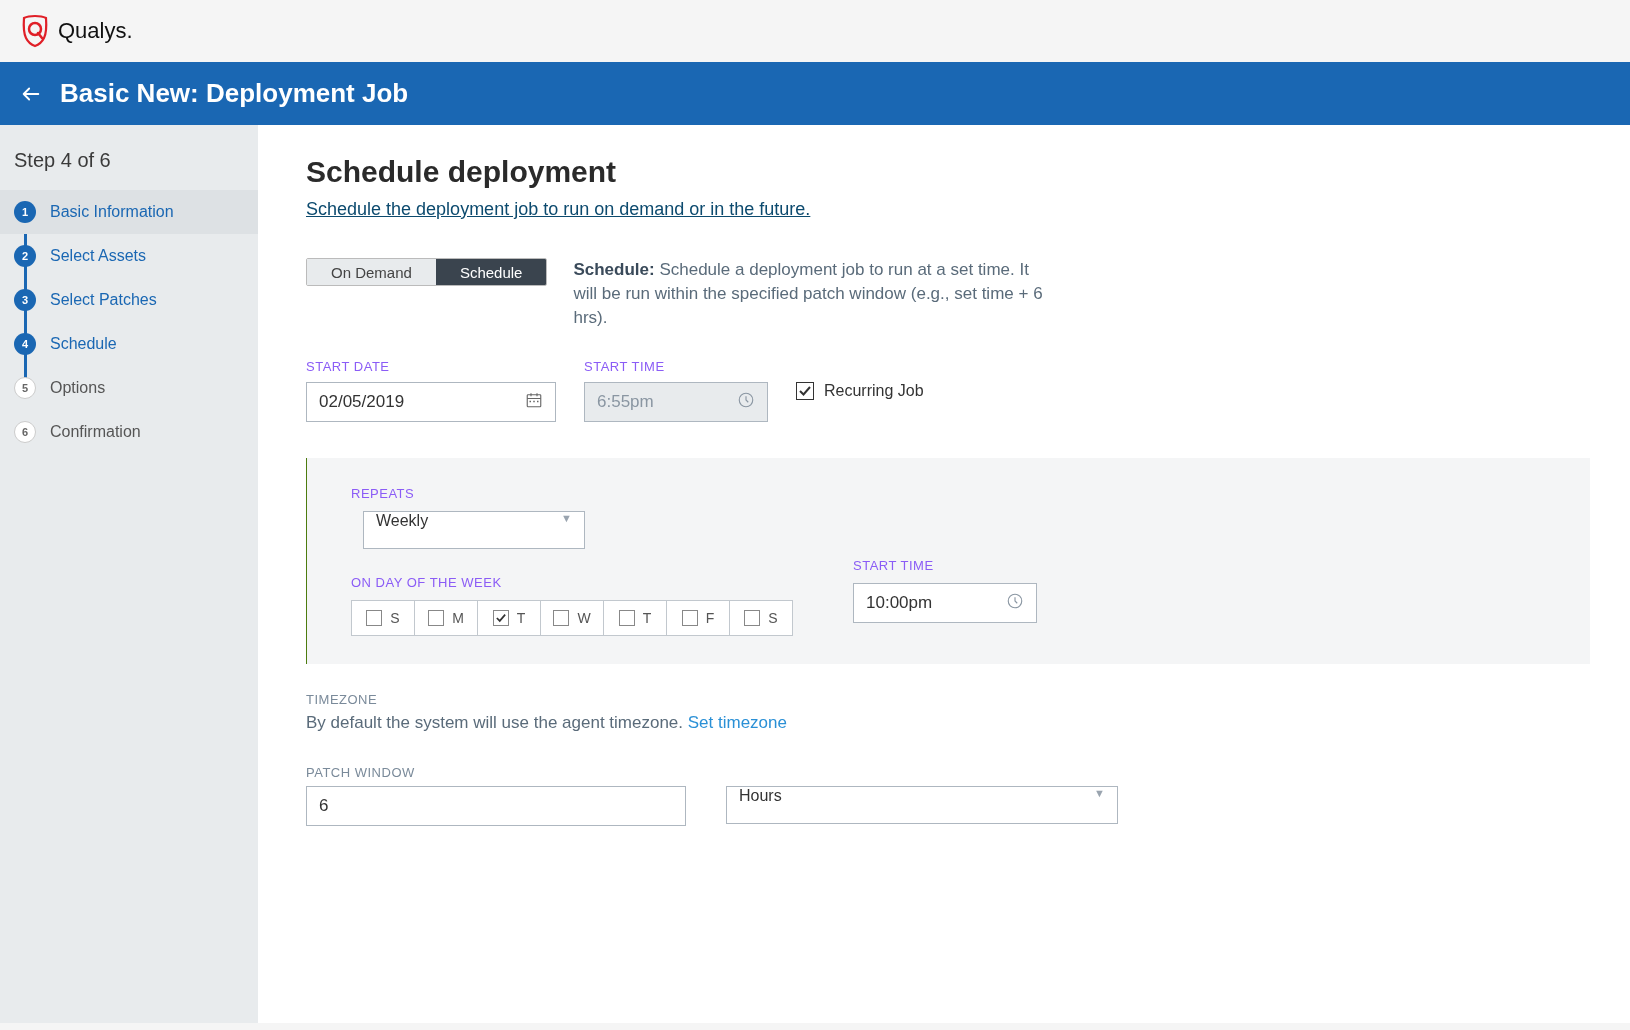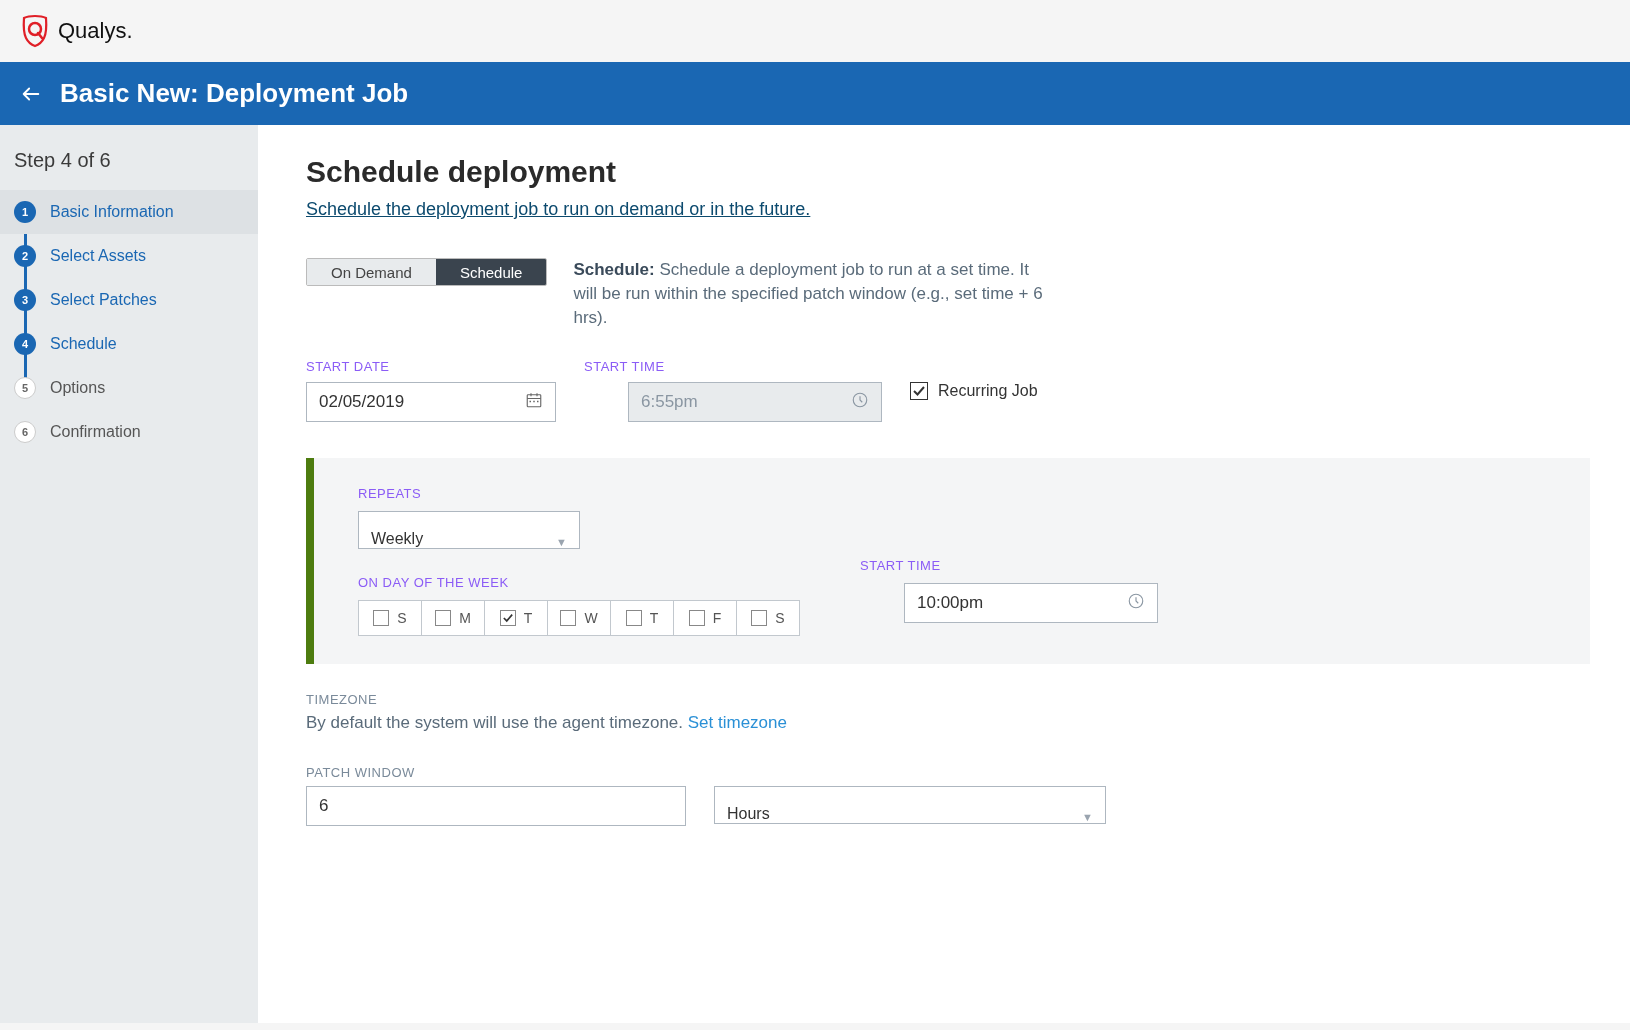--- a/index.html
+++ b/index.html
@@ -40,33 +40,33 @@
 .schedule-desc { flex: 1; font-size: 17px; color: #5a6b7a; line-height: 1.4; max-width: 470px; }
 .schedule-desc b { color: #3a4a5a; font-weight: 600; }
 
 .form-row { display: flex; gap: 28px; align-items: flex-end; margin-bottom: 36px; }
 .field { display: flex; flex-direction: column; gap: 8px; }
 .field-label { font-size: 13px; color: #8b5cf6; letter-spacing: 0.5px; }
 .input-box { height: 40px; border: 1px solid #aeb7c0; display: flex; align-items: center; padding: 0 12px; font-size: 17px; color: #333; background: #fff; position: relative; }
 .input-box.disabled { background: #e8ebed; color: #8a96a2; }
 .input-box .input-icon { margin-left: auto; color: #7a8a9a; }
 .input-w-date { width: 250px; }
-.input-w-time { width: 254px; margin-left: 44px; }
+.input-w-time { width: 184px; }
 .input-w-sel { width: 222px; }
 .input-w-pw { width: 380px; }
 
 .chk-wrap { display: flex; align-items: flex-start; gap: 10px; height: 40px; }
 .chk { width: 18px; height: 18px; border: 1.5px solid #333; display: flex; align-items: center; justify-content: center; cursor: pointer; background: #fff; }
 .chk svg { width: 12px; height: 12px; }
 .chk-label { font-size: 16px; color: #333; }
 
-.panel { border-left: 8px solid #4d7c0f; background: #f4f5f6; padding: 28px 40px 28px 44px; margin-bottom: 28px; display: flex; gap: 60px; }
+.panel { border-left: 1px solid #4d7c0f; background: #f4f5f6; padding: 28px 40px 28px 44px; margin-bottom: 28px; display: flex; gap: 60px; }
 .panel-left { flex: 0 0 auto; }
 
-.sel { height: 38px; border: 1px solid #aeb7c0; background: #fff; display: flex; align-items: flex-end; padding: 0 12px; font-size: 16px; color: #333; position: relative; cursor: pointer; }
+.sel { height: 38px; border: 1px solid #aeb7c0; background: #fff; display: flex; align-items: flex-start; padding: 0 12px; font-size: 16px; color: #333; position: relative; cursor: pointer; margin-left: 12px; }
 .sel .tri { margin-left: auto; color: #9aa4af; font-size: 11px; }
 
 .days { display: flex; gap: 0; margin-top: 10px; }
 .day-cell { width: 64px; height: 36px; border: 1px solid #c2c8ce; display: flex; align-items: center; justify-content: center; gap: 8px; margin-left: -1px; background: #fff; cursor: pointer; }
 .day-cell:first-child { margin-left: 0; }
 .day-chk { width: 16px; height: 16px; border: 1px solid #888; display: flex; align-items: center; justify-content: center; }
 .day-letter { font-size: 14px; color: #555; }
 
 .section-label { font-size: 13px; color: #7a8a9a; letter-spacing: 0.5px; margin-bottom: 6px; }
 .tz-text { font-size: 17px; color: #5a6b7a; margin-bottom: 32px; }

